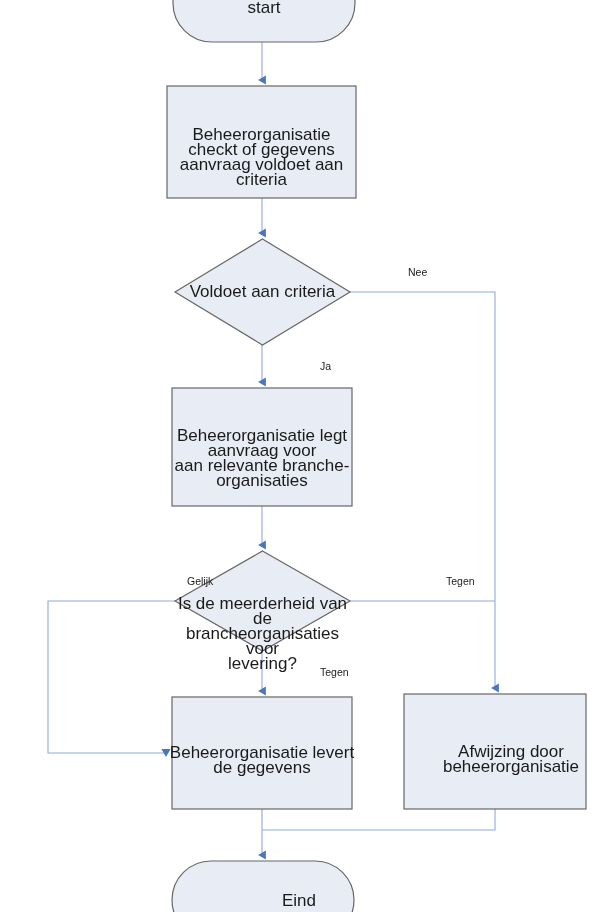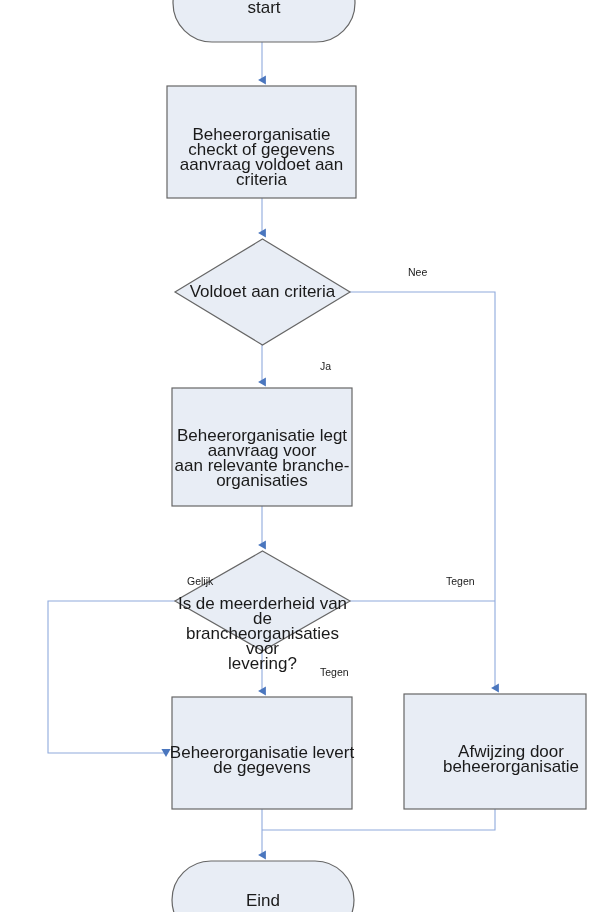--- a/index.html
+++ b/index.html
@@ -105,21 +105,21 @@
 aan relevante branche-organisaties</div>
 
 <div class="node-label" style="left:175px; top:578px; width:175px;margin-top:18px;">Is de meerderheid van de
 brancheorganisaties voor
 levering?</div>
 
 <div class="node-label" style="left:167px; top:745px; width:190px;">Beheerorganisatie levert de gegevens</div>
 
 <div class="node-label" style="left:404px; top:744px; width:214px;">Afwijzing door beheerorganisatie</div>
 
-<div class="node-label" style="left:172px; top:893px; width:182px;">Eind</div>
+<div class="node-label" style="left:172px; top:893px; width:182px;padding-left:36px;">Eind</div>
 
 <div class="edge-label" style="left:360px; top:266px;">Nee</div>
 
 <div class="edge-label" style="left:272px; top:360px;">Ja</div>
 
 <div class="edge-label" style="left:139px; top:575px;">Gelijk</div>
 
 <div class="edge-label" style="left:373px; top:575px;margin-left:25px;">Tegen</div>
 
 <div class="edge-label" style="left:272px; top:666px;">Tegen</div>

